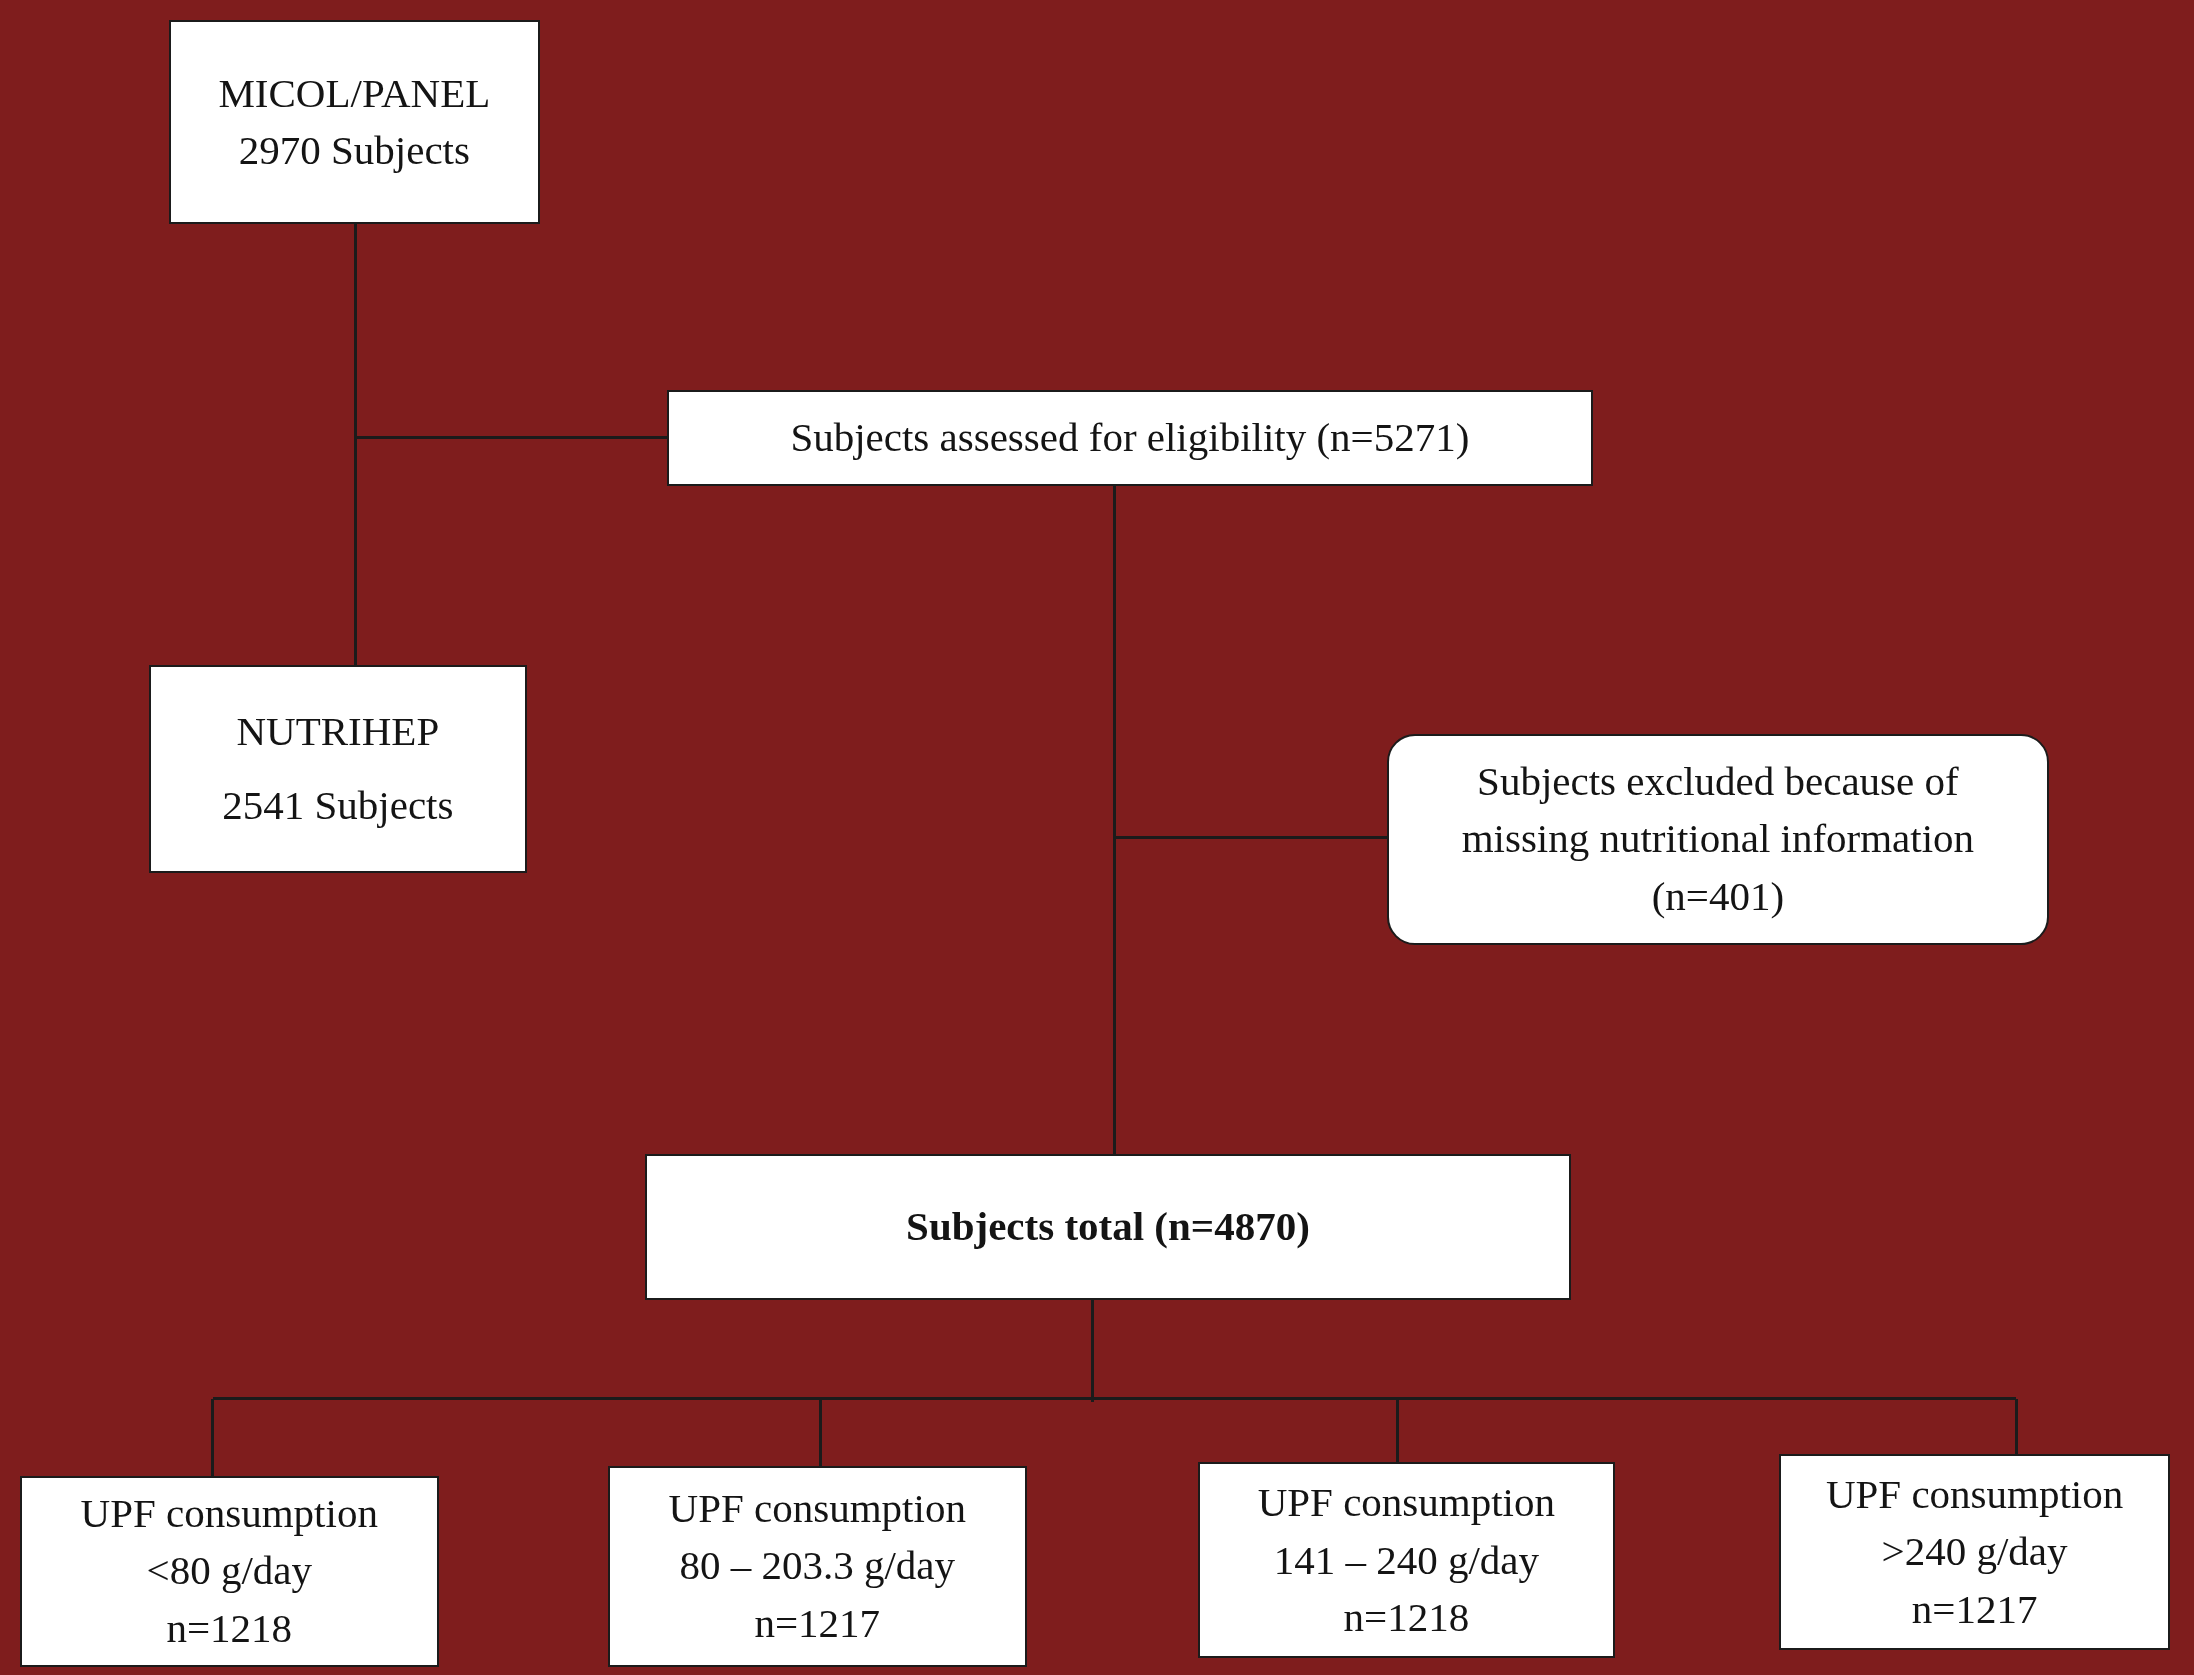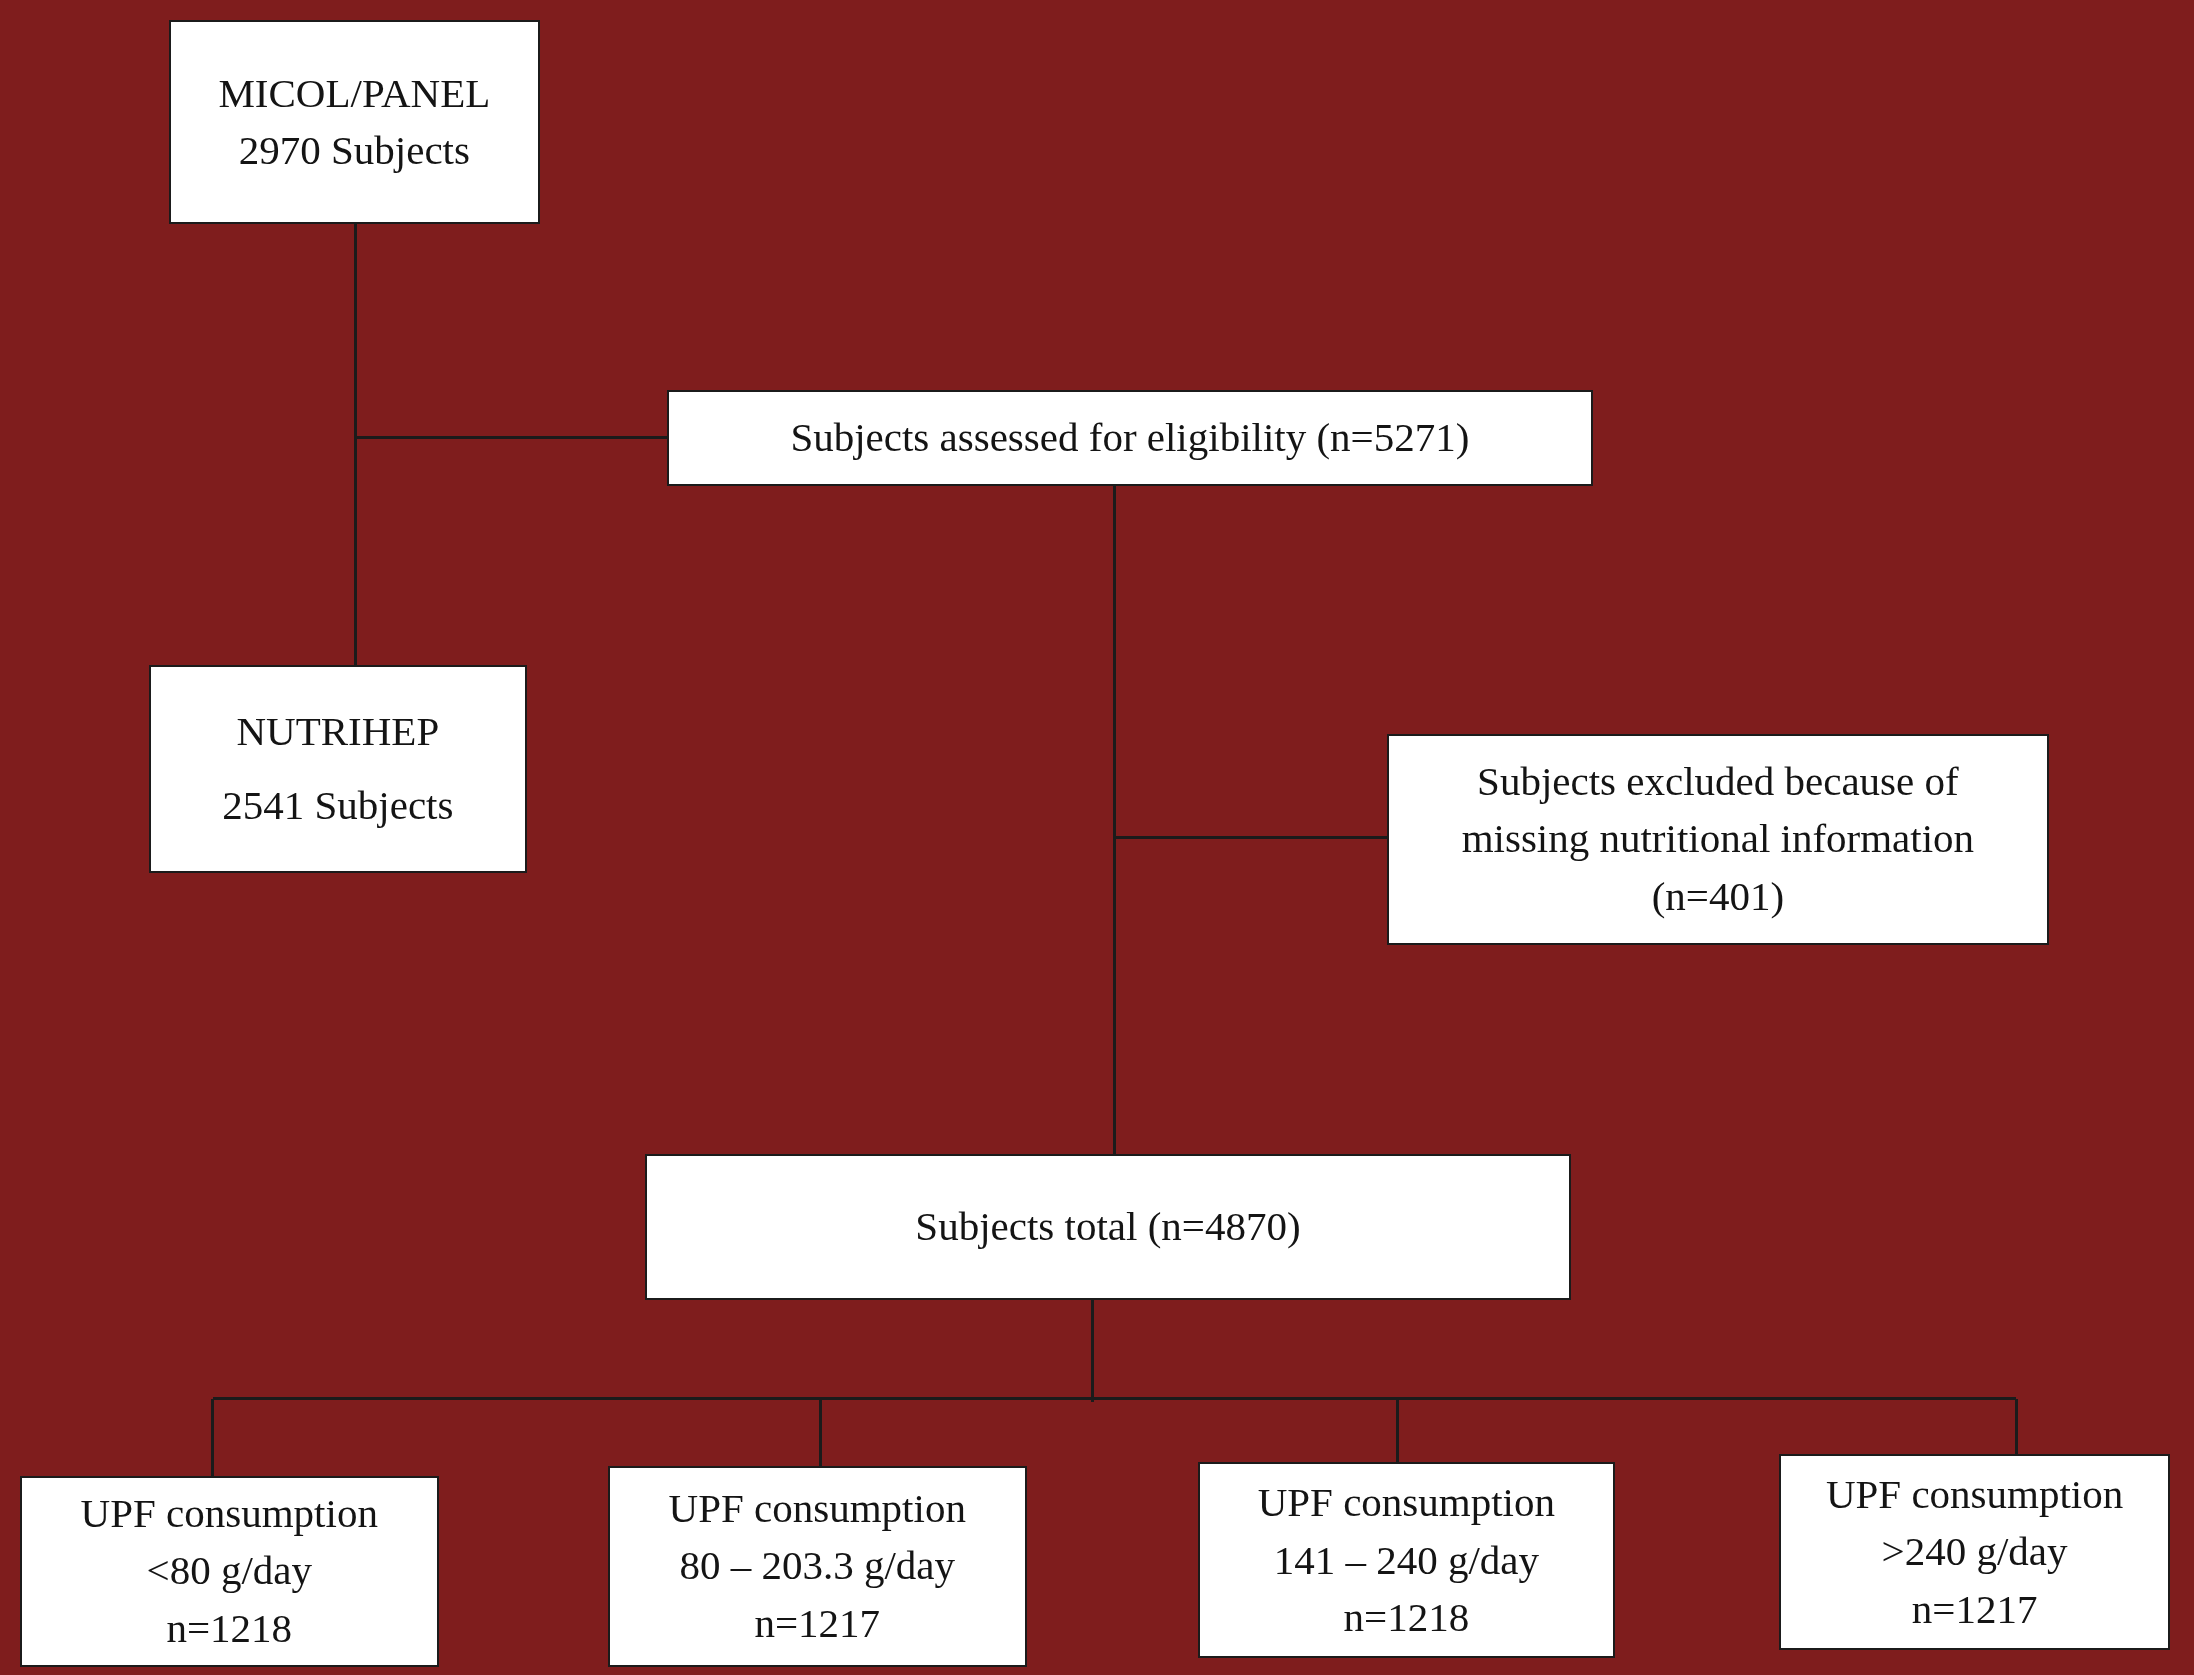--- a/index.html
+++ b/index.html
@@ -35,22 +35,22 @@
     background: #1b1b1b;
     z-index: 1;
   }
   .vline { width: 2.8px; }
   .hline { height: 2.8px; }
 
   
   #box-micol     { left: 7.7%;  top: 1.2%;  width: 16.9%; height: 12.2%; }
   #box-elig      { left: 30.4%; top: 23.3%; width: 42.2%; height: 5.7%; font-family: Liberation Serif, serif;  }
   #box-nutrihep  { left: 6.8%;  top: 39.7%; width: 17.2%; height: 12.4%; gap: 17px; }
-  #box-excluded  { left: 63.2%; top: 43.8%; width: 30.2%; height: 12.6%; }
-  #box-total     { left: 29.4%; top: 68.9%; width: 42.2%; height: 8.7%;  }
+  #box-excluded  { left: 63.2%; top: 43.8%; width: 30.2%; height: 12.6%; border-radius: 28px; }
+  #box-total     { left: 29.4%; top: 68.9%; width: 42.2%; height: 8.7%; font-weight: bold;  }
   #box-upf1      { left: 0.9%;  top: 88.1%; width: 19.1%; height: 11.4%; }
   #box-upf2      { left: 27.7%; top: 87.5%; width: 19.1%; height: 12.0%; }
   #box-upf3      { left: 54.6%; top: 87.3%; width: 19.0%; height: 11.7%; }
   #box-upf4      { left: 81.1%; top: 86.8%; width: 17.8%; height: 11.7%; }
 
   
   #v-micol-nutrihep { left: calc(16.2% - 1.4px); top: 13.3%; height: 26.5%; }
   #h-trunk-elig     { left: 16.2%; top: calc(26.1% - 1.4px); width: 14.3%; }
   #v-elig-total     { left: calc(50.8% - 1.4px); top: 28.9%; height: 40.1%; }
   #h-trunk-excluded { left: 50.8%; top: calc(50.0% - 1.4px); width: 12.5%; }

